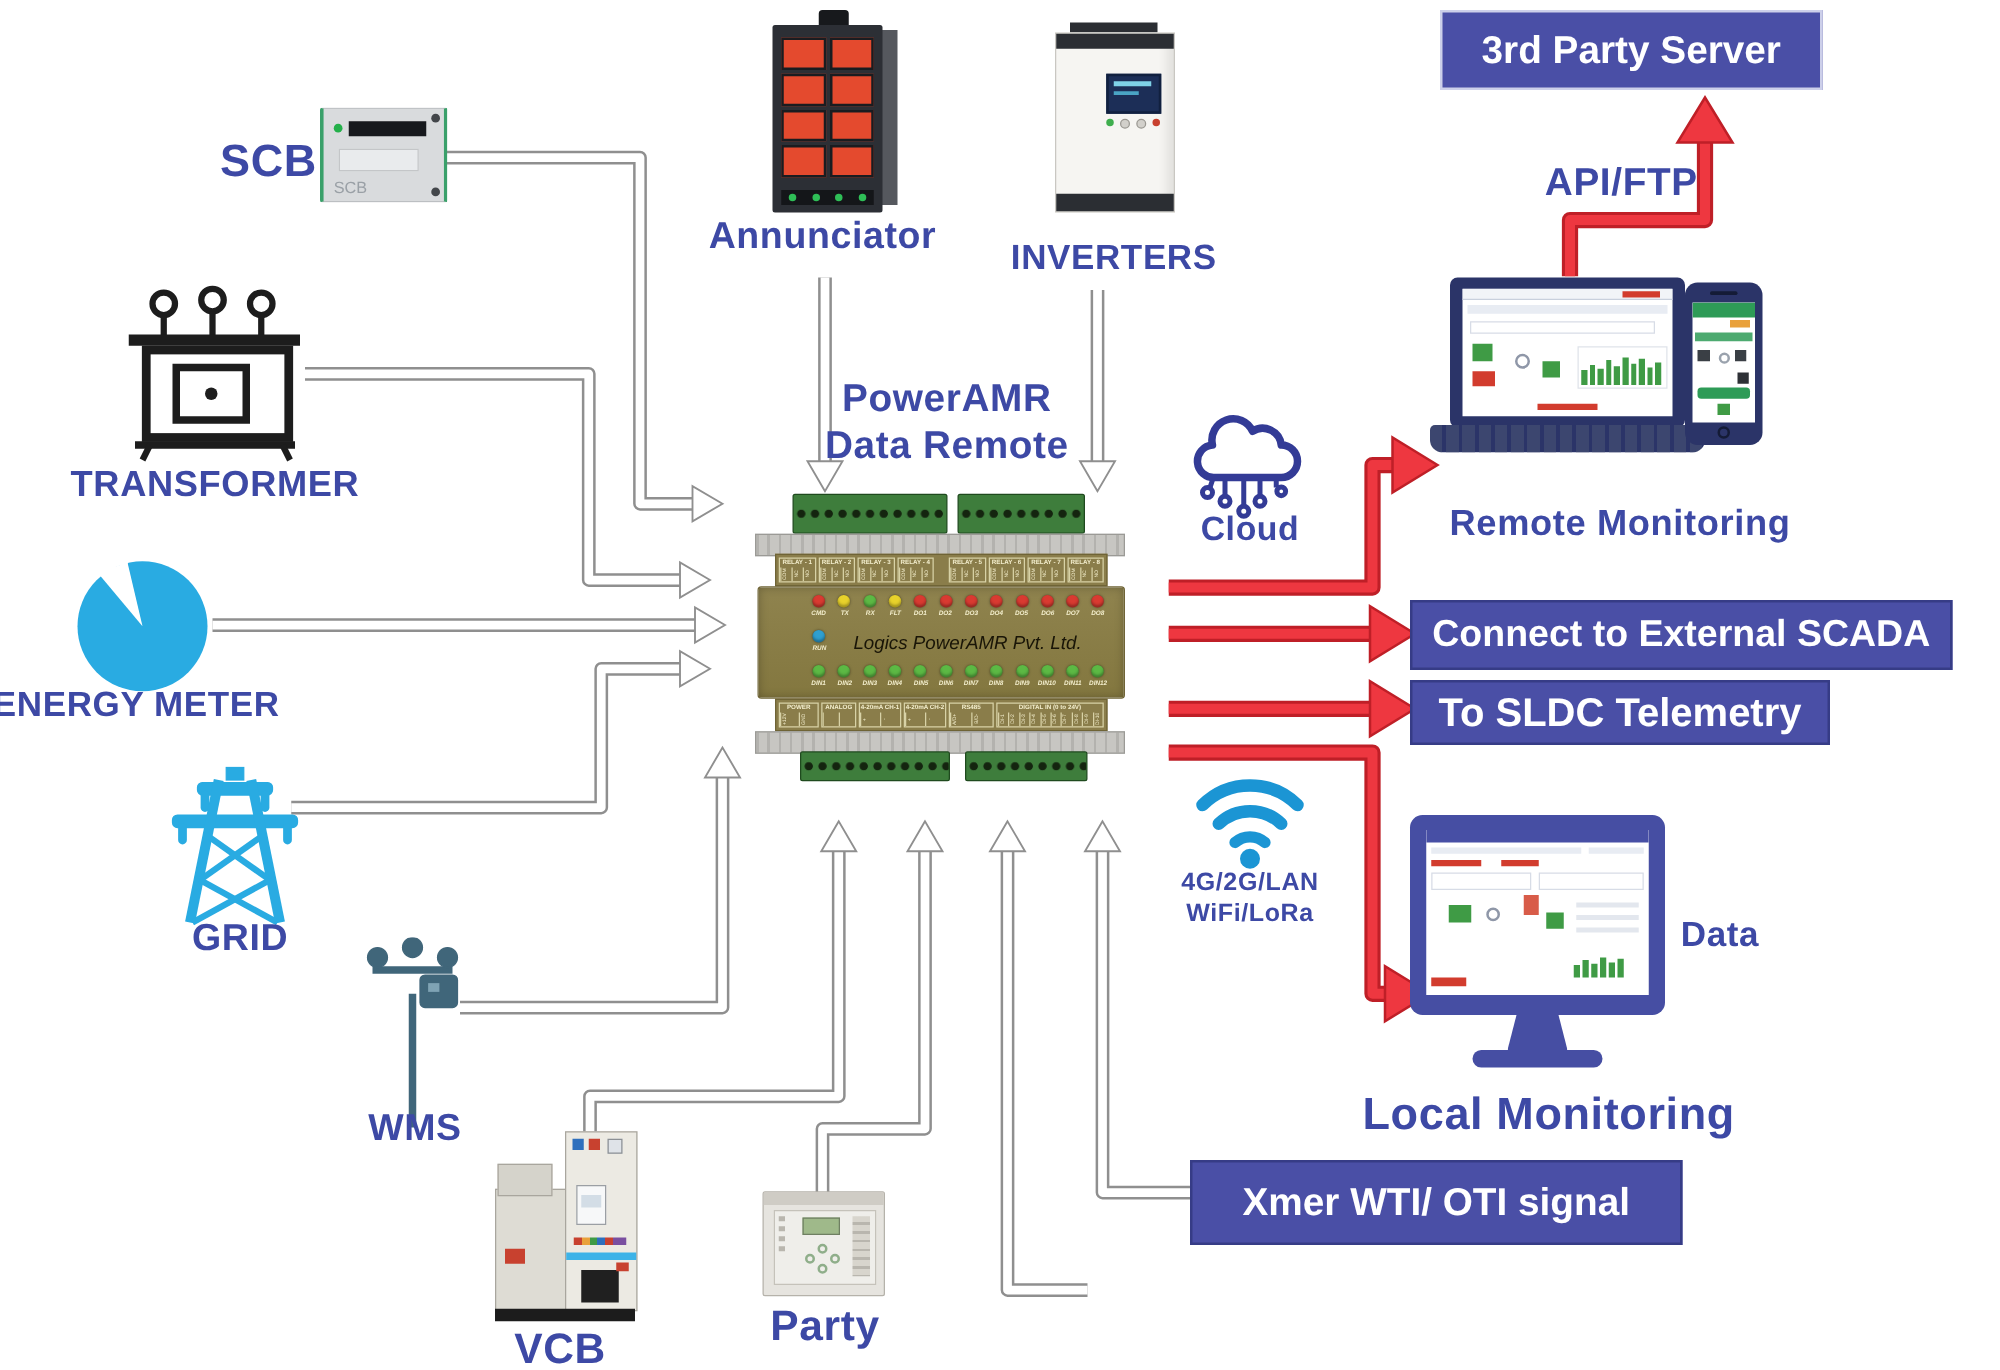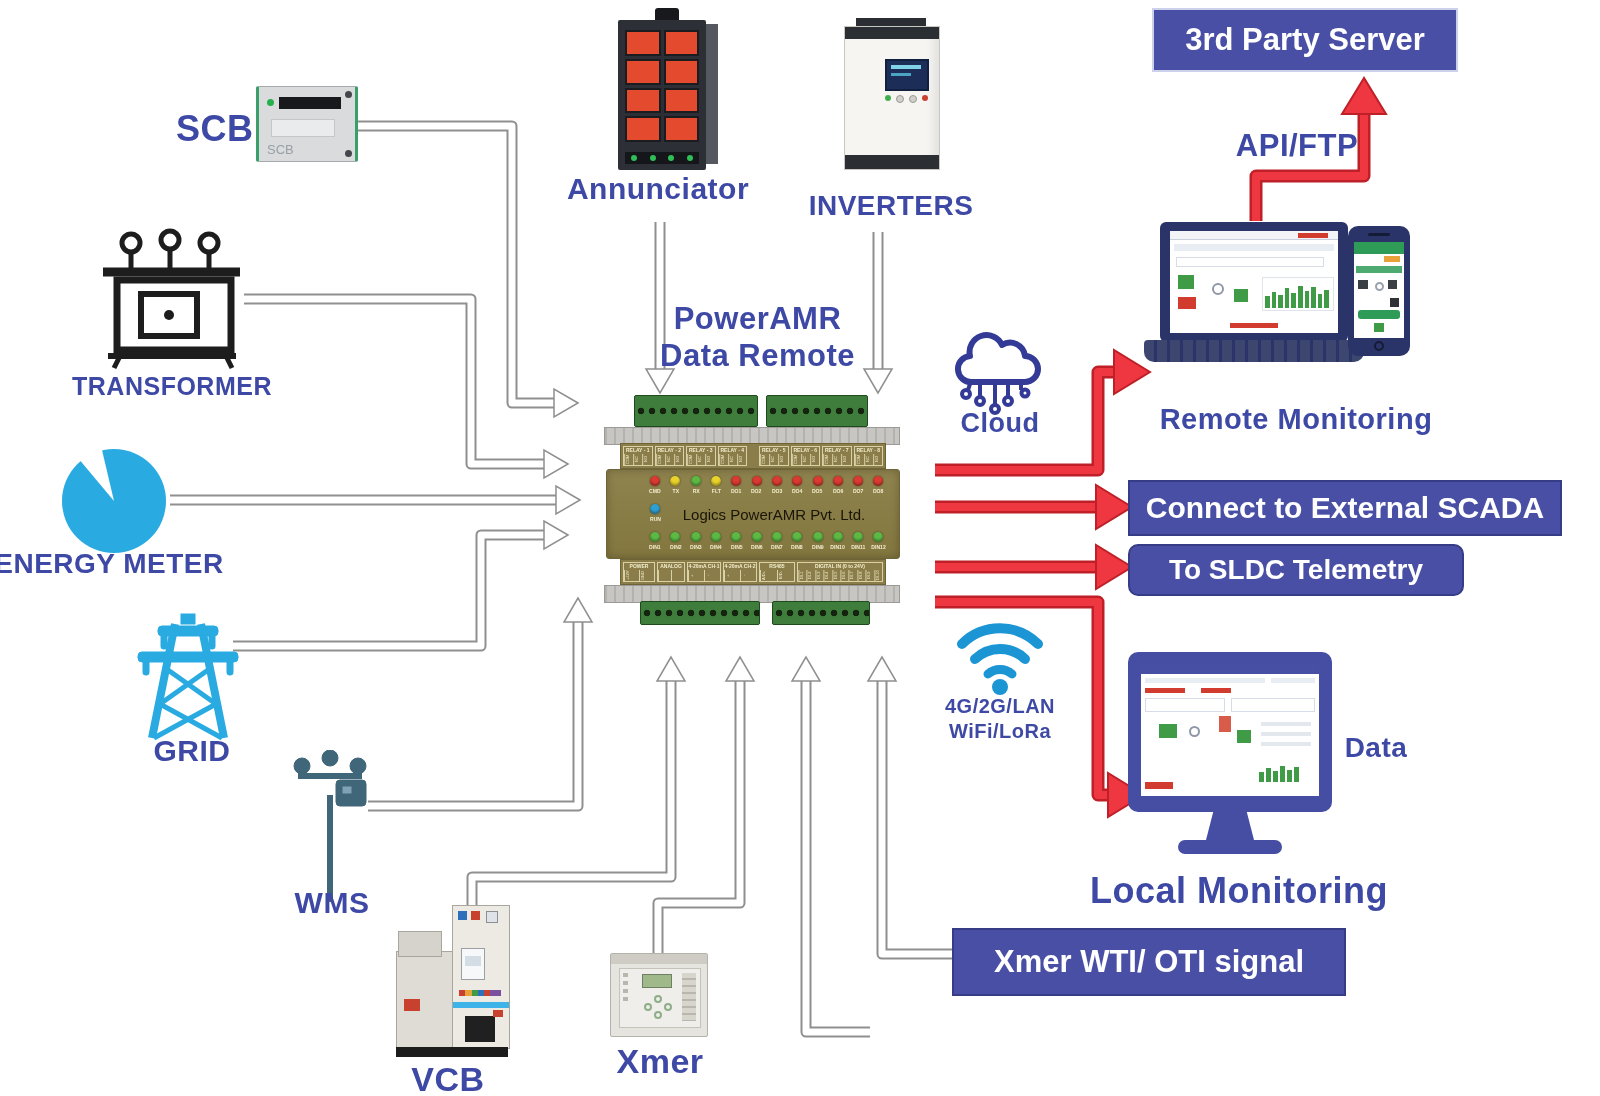--- a/index.html
+++ b/index.html
@@ -254,21 +254,21 @@
       <line x1="114" y1="30" x2="114" y2="46" stroke-width="5"></line>
       <line x1="8" y1="50" x2="145" y2="50" stroke-width="9"></line>
       <rect x="22" y="58" width="114" height="70" stroke-width="7"></rect>
       <rect x="46" y="72" width="56" height="42" stroke-width="6"></rect>
       <line x1="13" y1="134" x2="141" y2="134" stroke-width="6"></line>
       <line x1="25" y1="134" x2="19" y2="146" stroke-width="5"></line>
       <line x1="131" y1="134" x2="137" y2="146" stroke-width="5"></line>
     </g>
     <circle cx="74" cy="93" r="5" fill="var(--transformer_black)"></circle>
   </svg>
-  <div class="lbl" style="left:52px;top:372px;width:240px;font-size:25px;">TRANSFORMER</div>
+  <div class="lbl" style="left:52px;top:372px;width:240px;font-size:29px;">TRANSFORMER</div>
 
   <svg class="abs" style="left:58px;top:444px;" width="112" height="114" viewBox="0 0 112 114">
     <circle cx="56" cy="57" r="52" fill="var(--icon_cyan)"></circle>
     <polygon points="56,57 20,14 44,6" fill="#ffffff"></polygon>
     <path d="M20,14 A52,52 0 0 1 44,6" fill="none" stroke="#ffffff" stroke-width="3"></path>
   </svg>
   <div class="lbl" style="left:-6px;top:548px;width:230px;font-size:28px;">ENERGY METER</div>
 
   <svg class="abs" style="left:134px;top:612px;" width="108" height="130" viewBox="0 0 108 130">
     <g stroke="var(--icon_cyan)" fill="var(--icon_cyan)">
@@ -329,21 +329,21 @@
       <i class="mock" style="left:3px;top:20px;width:5px;height:4px;background:#b9b6ae;"></i>
       <i class="mock" style="left:3px;top:28px;width:5px;height:4px;background:#b9b6ae;"></i>
       <i class="mock" style="left:22px;top:5px;width:30px;height:14px;background:#9fb98a;border:1px solid #6f7f62;"></i>
       <i class="mock" style="left:34px;top:26px;width:8px;height:8px;border:2px solid #8fae8a;border-radius:50%;"></i>
       <i class="mock" style="left:24px;top:34px;width:8px;height:8px;border:2px solid #8fae8a;border-radius:50%;"></i>
       <i class="mock" style="left:44px;top:34px;width:8px;height:8px;border:2px solid #8fae8a;border-radius:50%;"></i>
       <i class="mock" style="left:34px;top:42px;width:8px;height:8px;border:2px solid #8fae8a;border-radius:50%;"></i>
       <i class="mock" style="left:62px;top:4px;width:14px;height:48px;background:repeating-linear-gradient(#d8d5cd 0 5px,#b9b6ae 5px 7px);"></i>
     </div>
   </div>
-  <div class="lbl" style="left:600px;top:1042px;width:120px;font-size:34px;">Xmer</div>
+  <div class="lbl" style="left:600px;top:1042px;width:120px;font-size:34px;">Party</div>
 
   <div class="lbl" style="left:630px;top:300px;width:255px;font-size:31px;line-height:37px;">
     <div>PowerAMR</div>
     <div>Data Remote</div>
   </div>
 
   <div class="abs" style="left:596px;top:390px;width:310px;height:235px;">
     <div class="term" style="left:38px;top:5px;width:122px;height:30px;"></div>
     <div class="term" style="left:170px;top:5px;width:100px;height:30px;"></div>
     <div class="flange" style="left:8px;top:37px;width:294px;height:16px;"></div>
@@ -409,21 +409,21 @@
       <div class="rbox" style="flex:1">
         <b>RELAY - 8</b>
         <span class="rpins">
             <i>COM</i>
             <i>NC</i>
             <i>NO</i>
           </span>
       </div>
     </div>
 
-    <div class="face" style="left:10px;top:79px;width:292px;height:88px;">
+    <div class="face" style="left:10px;top:79px;width:292px;height:88px;font-style:italic;">
       <div class="ledrow" style="left:38px;top:6px;">
         <div class="ledcol">
             <i class="led c-red"></i>
             <b>CMD</b>
           </div>
         <div class="ledcol">
             <i class="led c-yellow"></i>
             <b>TX</b>
           </div>
         <div class="ledcol">
@@ -597,21 +597,21 @@
         <circle cx="75" cy="61" r="3.5"></circle>
       <line x1="20" y1="52" x2="18" y2="58"></line>
         <circle cx="16" cy="62" r="4"></circle>
     </g>
   </svg>
   <div class="lbl" style="left:940px;top:408px;width:120px;font-size:27px;">Cloud</div>
 
   <div class="banner" style="left:1128px;top:480px;width:430px;height:52px;font-size:30px;text-align:right;">
     <span>Connect to External SCADA</span>
   </div>
-  <div class="banner" style="left:1128px;top:544px;width:332px;height:48px;font-size:28px;border-radius:10px;">
+  <div class="banner" style="left:1128px;top:544px;width:332px;height:48px;font-size:32px;">
     <span>To SLDC Telemetry</span>
   </div>
 
   <svg class="abs" style="left:952px;top:616px;" width="96" height="80" viewBox="0 0 96 80">
     <g stroke="var(--wifi_blue)" fill="none" stroke-linecap="round">
       <path d="M10,28 a54,54 0 0 1 76,0" stroke-width="10"></path>
       <path d="M23,43 a36,36 0 0 1 50,0" stroke-width="10"></path>
       <path d="M36,58 a18,18 0 0 1 24,0" stroke-width="9"></path>
     </g>
     <circle cx="48" cy="71" r="8" fill="var(--wifi_blue)"></circle>

